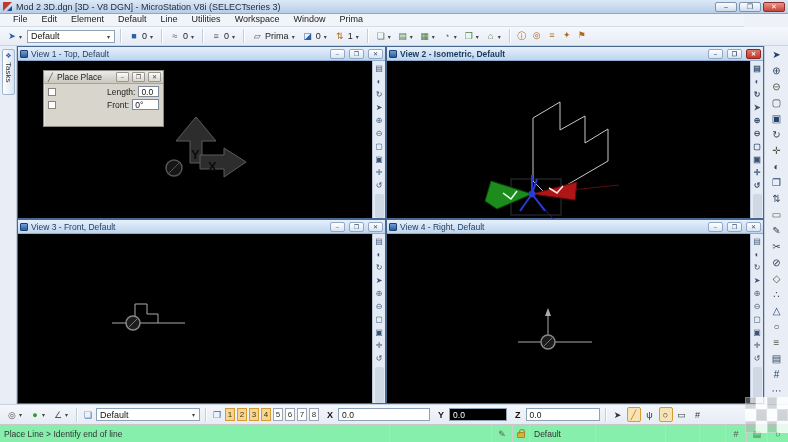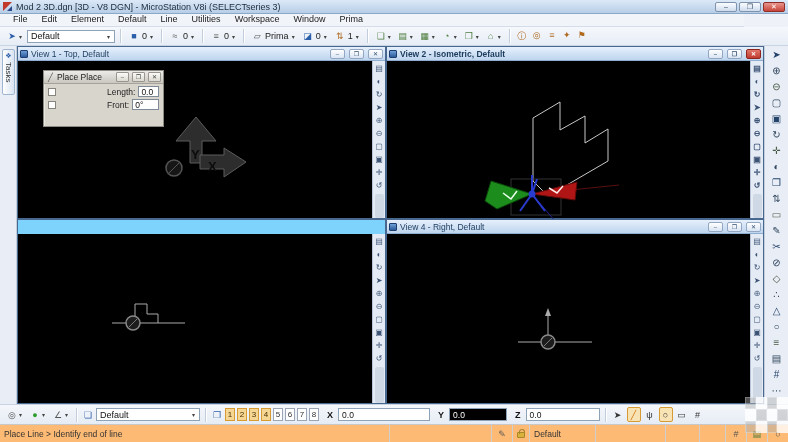--- a/index.html
+++ b/index.html
@@ -40,21 +40,21 @@
 
   
   .workspace { position:absolute; left:0; top:46px; width:788px; height:358px; background:#202734; }
   .tasks-strip { position:absolute; left:0; top:0; width:17px; height:358px; background:#e9eef6; border-right:1px solid #c3cedd; }
   .tasks-tab { position:absolute; left:2px; top:3px; width:13px; height:46px; border:1px solid #9fb6d1; border-radius:2px;
     background:linear-gradient(90deg,#ffffff,#d9e4f2); display:flex; flex-direction:column; align-items:center; padding-top:2px; gap:2px; }
   .tasks-tab .ticon { font-size:7px; width:auto; }
   .tasks-label { writing-mode:vertical-rl; font-size:8px; color:#333; }
 
   
-  .view { position:absolute; border:1px solid #49688f; background:#7dd3fc; }
+  .view { position:absolute; border:1px solid #49688f; background:#a3a3a3; }
   .v1 { left:17px; top:0; width:369px; height:173px; }
   .v2 { left:386px; top:0; width:378px; height:173px;font-weight:bold; }
   .v3 { left:17px; top:173px; width:369px; height:185px; }
   .v4 { left:386px; top:173px; width:378px; height:185px; }
   .vtitle { height:14px; background:linear-gradient(#e6f0fc,#bed5ee); border-bottom:1px solid #8fadd0;
     display:flex; align-items:center; gap:3px; padding:0 2px; }
   .vtitle .vicon { width:8px; height:8px; background:linear-gradient(#6fa0d8,#2c5a9a); border:1px solid #1d3f70; border-radius:1px; }
   .vtitle-text { font-size:8.5px; color:#1b3a5c; flex:1; white-space:nowrap; overflow:hidden; }
   .vbtn { width:15px; height:10px; border:1px solid #93a7c2; border-radius:2px; margin-left:1px;
     background:linear-gradient(#ffffff,#d9e5f4); font-size:6px; line-height:8px; text-align:center; color:#33506e; }
@@ -91,21 +91,21 @@
     background:linear-gradient(#f4f7fb,#e6ecf5); border-top:1px solid #c9d4e2; display:flex; align-items:center; padding-left:4px; gap:2px; }
   .toggle { width:10px; height:13px; border:1px solid #9aa5b5; background:#fff; font-size:8px; line-height:12px; text-align:center; color:#333; }
   .toggle.active { background:#f6d693; border-color:#d79b33; color:#4a3000; }
   .coord-label { font-size:9px; font-weight:bold; color:#111; padding:0 3px 0 6px; }
   .coord-field { height:13px; background:#fff; border:1px solid #8fa3b8; font-size:8.5px; padding:0 3px; color:#111; display:flex; align-items:center; }
   .coord-field.sel { background:#000; color:#fff; }
   .bicon { width:14px; height:15px; font-size:9px; line-height:15px; text-align:center; color:#333; border:1px solid transparent; }
   .bicon.hl { border:1px solid #d79b33; background:#f8e3b5; border-radius:2px; } .bicon.orange { color:#d07818; }
 
   
-  .statusbar { position:absolute; left:0; top:424px; width:788px; height:18px; background:#fdba74;
+  .statusbar { position:absolute; left:0; top:424px; width:788px; height:18px; background:#86efac;
     border-top:1px solid #c8c8c8; display:flex; align-items:flex-end; }
   .scell { height:100%; display:flex; align-items:center; padding:0 4px; border-right:1px solid #cfcfcf; font-size:8.5px; color:#333; }
   .scell.msg { width:390px; }
   .scell.spacer { flex:1; border-right:1px solid #cfcfcf; }
   .mini-lock { width:8px; height:6px; background:#d9b23c; border:1px solid #a8862a; border-radius:1px; position:relative; margin-top:3px; }
   .mini-lock:before { content:""; position:absolute; left:1px; top:-4px; width:4px; height:4px;
     border:1px solid #a8862a; border-bottom:none; border-radius:3px 3px 0 0; }
 
   
   .watermark { position:absolute; left:745px; top:397px; width:43px; height:36px; z-index:60; pointer-events:none;
@@ -278,20 +278,27 @@
         <circle cx="145" cy="133" r="3.5" fill="#2a3bd0"></circle>
       </svg>
     </div>
     <div class="vstrip">
       <span style="display:contents;"><span class="vtool">▤</span><span class="vtool">◐</span><span class="vtool">↻</span><span class="vtool">➤</span><span class="vtool">⊕</span><span class="vtool">⊖</span><span class="vtool">▢</span><span class="vtool">▣</span><span class="vtool">✛</span><span class="vtool">↺</span></span>
       <span class="vscroll"></span>
     </div>
   </div>
 
   <div class="view v3">
+    <div class="vtitle">
+      <span class="vicon"></span>
+      <span class="vtitle-text">View 3 - Front, Default</span>
+      <span class="vbtn">–</span>
+      <span class="vbtn">❐</span>
+      <span class="vbtn">✕</span>
+    </div>
     <div class="vcontent">
       <svg width="355" height="170">
         <line x1="94" y1="89" x2="167" y2="89" stroke="#aaa" stroke-width="1"></line>
         <polyline points="117,89 117,70 129,70 129,80 140,80 140,89" fill="none" stroke="#aaa" stroke-width="1"></polyline>
         <circle cx="115" cy="89" r="7" fill="#1c1c1c" stroke="#888" stroke-width="1.5"></circle>
         <line x1="111" y1="93" x2="119" y2="85" stroke="#777" stroke-width="1"></line>
       </svg>
     </div>
     <div class="vstrip">
       <span style="display:contents;"><span class="vtool">▤</span><span class="vtool">◐</span><span class="vtool">↻</span><span class="vtool">➤</span><span class="vtool">⊕</span><span class="vtool">⊖</span><span class="vtool">▢</span><span class="vtool">▣</span><span class="vtool">✛</span><span class="vtool">↺</span></span>

